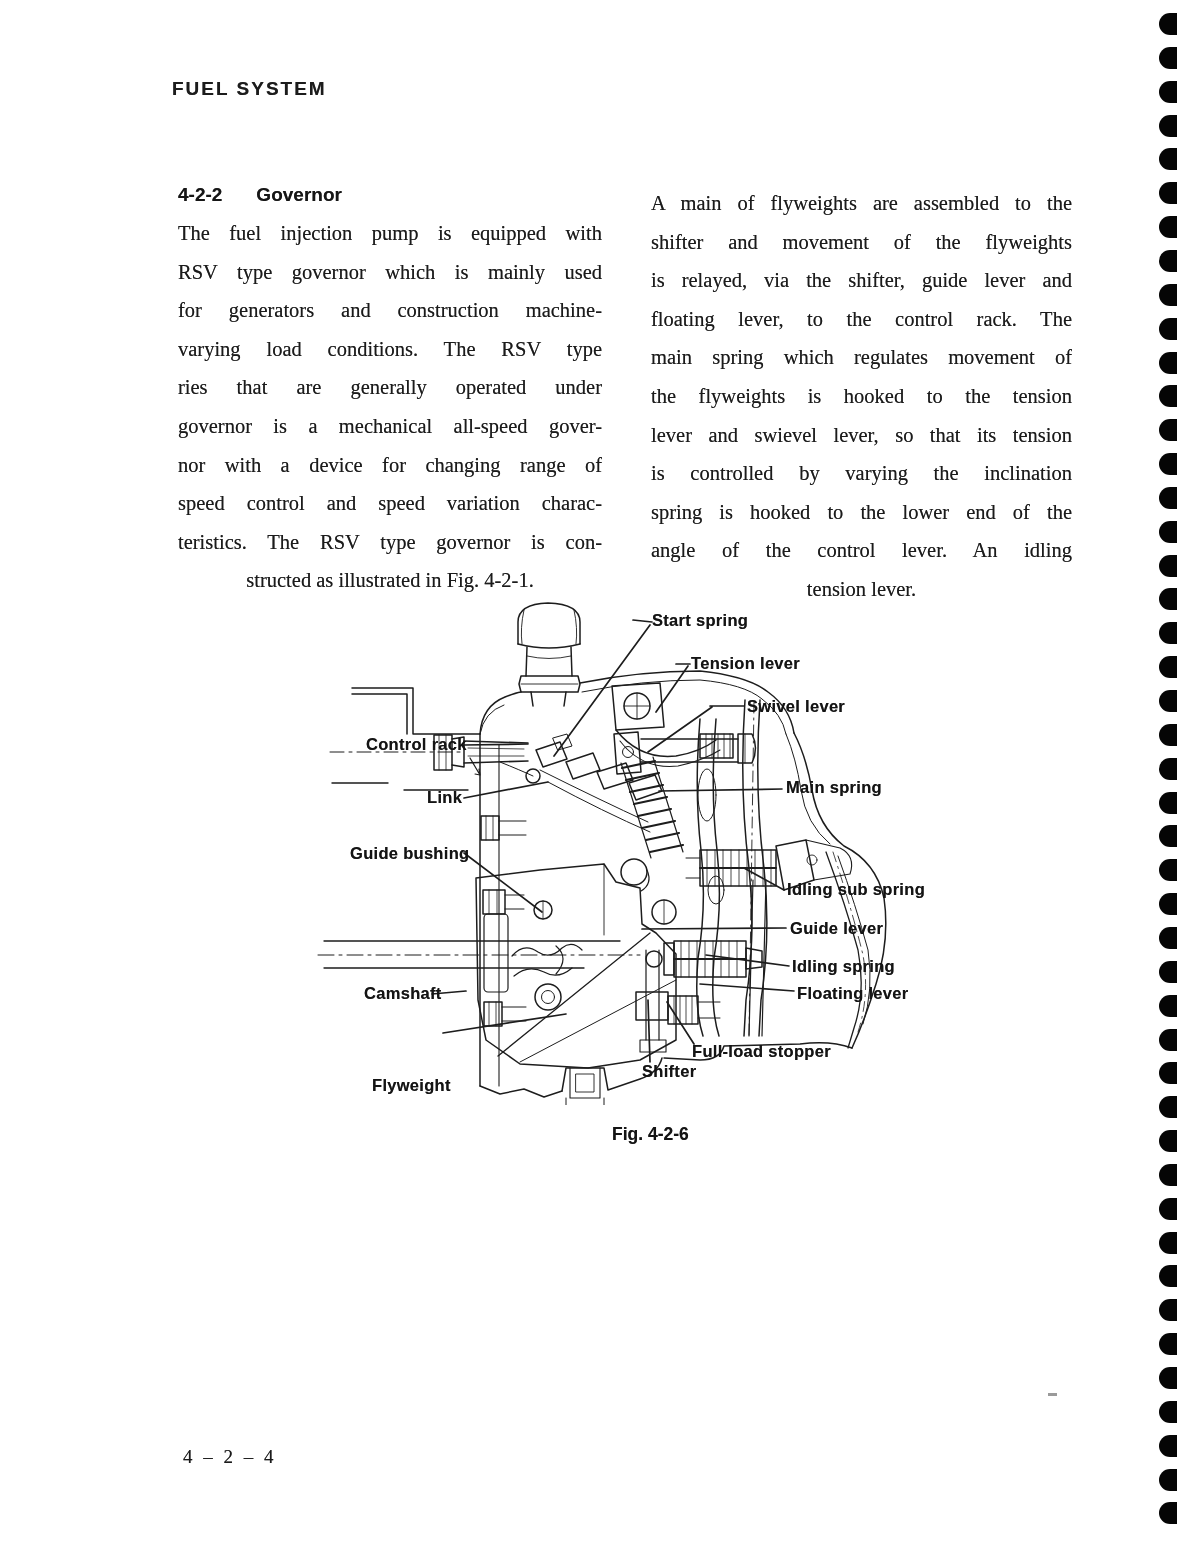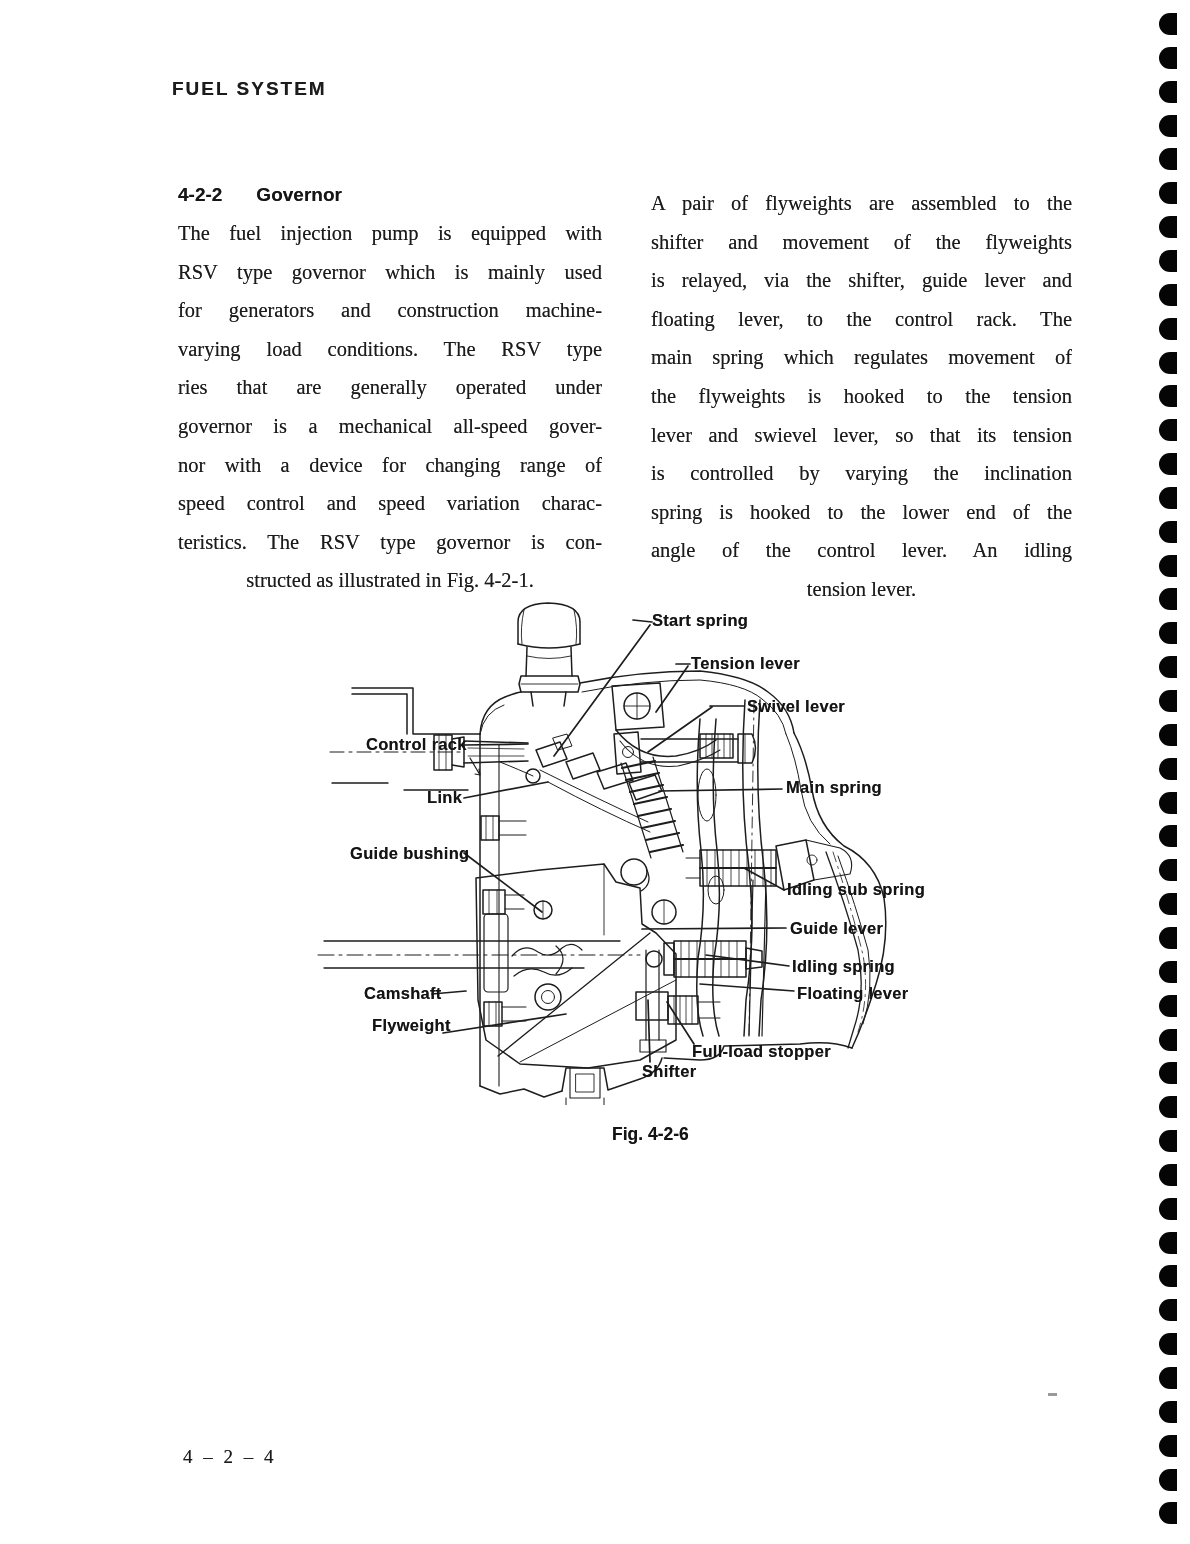--- a/index.html
+++ b/index.html
@@ -75,21 +75,21 @@
       <div class="jline">for generators and construction machine-</div>
       <div class="jline">varying load conditions.  The RSV type</div>
       <div class="jline">ries that are generally operated under</div>
       <div class="jline">governor is a mechanical all-speed gover-</div>
       <div class="jline">nor with a device for changing range of</div>
       <div class="jline">speed control and speed variation charac-</div>
       <div class="jline">teristics.  The RSV type governor is con-</div>
       <div class="jline last">structed as illustrated in Fig. 4-2-1.</div>
     </div>
   <div class="col col-right scan-text" id="right-col">
-      <div class="jline">A pair of flyweights are assembled to the</div>
+      <div class="jline">A main of flyweights are assembled to the</div>
       <div class="jline">shifter and movement of the flyweights</div>
       <div class="jline">is relayed, via the shifter, guide lever and</div>
       <div class="jline">floating lever, to the control rack.  The</div>
       <div class="jline">main spring which regulates movement of</div>
       <div class="jline">the flyweights is hooked to the tension</div>
       <div class="jline">lever and swievel lever, so that its tension</div>
       <div class="jline">is controlled by varying the inclination</div>
       <div class="jline">spring is hooked to the lower end of the</div>
       <div class="jline">angle of the control lever.  An idling</div>
       <div class="jline last">tension lever.</div>
@@ -282,21 +282,21 @@
   <div class="lbl scan-text" style="left:747px;top:697px">Swivel lever</div>
   <div class="lbl scan-text" style="left:366px;top:735px">Control rack</div>
   <div class="lbl scan-text" style="left:427px;top:788px">Link</div>
   <div class="lbl scan-text" style="left:786px;top:778px">Main spring</div>
   <div class="lbl scan-text" style="left:350px;top:844px">Guide bushing</div>
   <div class="lbl scan-text" style="left:787px;top:880px">Idling sub spring</div>
   <div class="lbl scan-text" style="left:790px;top:919px">Guide lever</div>
   <div class="lbl scan-text" style="left:792px;top:957px">Idling spring</div>
   <div class="lbl scan-text" style="left:797px;top:984px">Floating lever</div>
   <div class="lbl scan-text" style="left:364px;top:984px">Camshaft</div>
-  <div class="lbl scan-text" style="left:372px;top:1016px">Flyweight</div>
+  <div class="lbl scan-text" style="left:372px;top:1076px">Flyweight</div>
   <div class="lbl scan-text" style="left:692px;top:1042px">Full-load stopper</div>
   <div class="lbl scan-text" style="left:642px;top:1062px">Shifter</div>
 
   <div class="fig-caption scan-text">Fig. 4-2-6</div>
 
   <div class="page-number scan-text">4 – 2 – 4</div>
 
   <div class="scan-artifact"></div>
 
   <div class="binding-marks" id="binding-marks">

